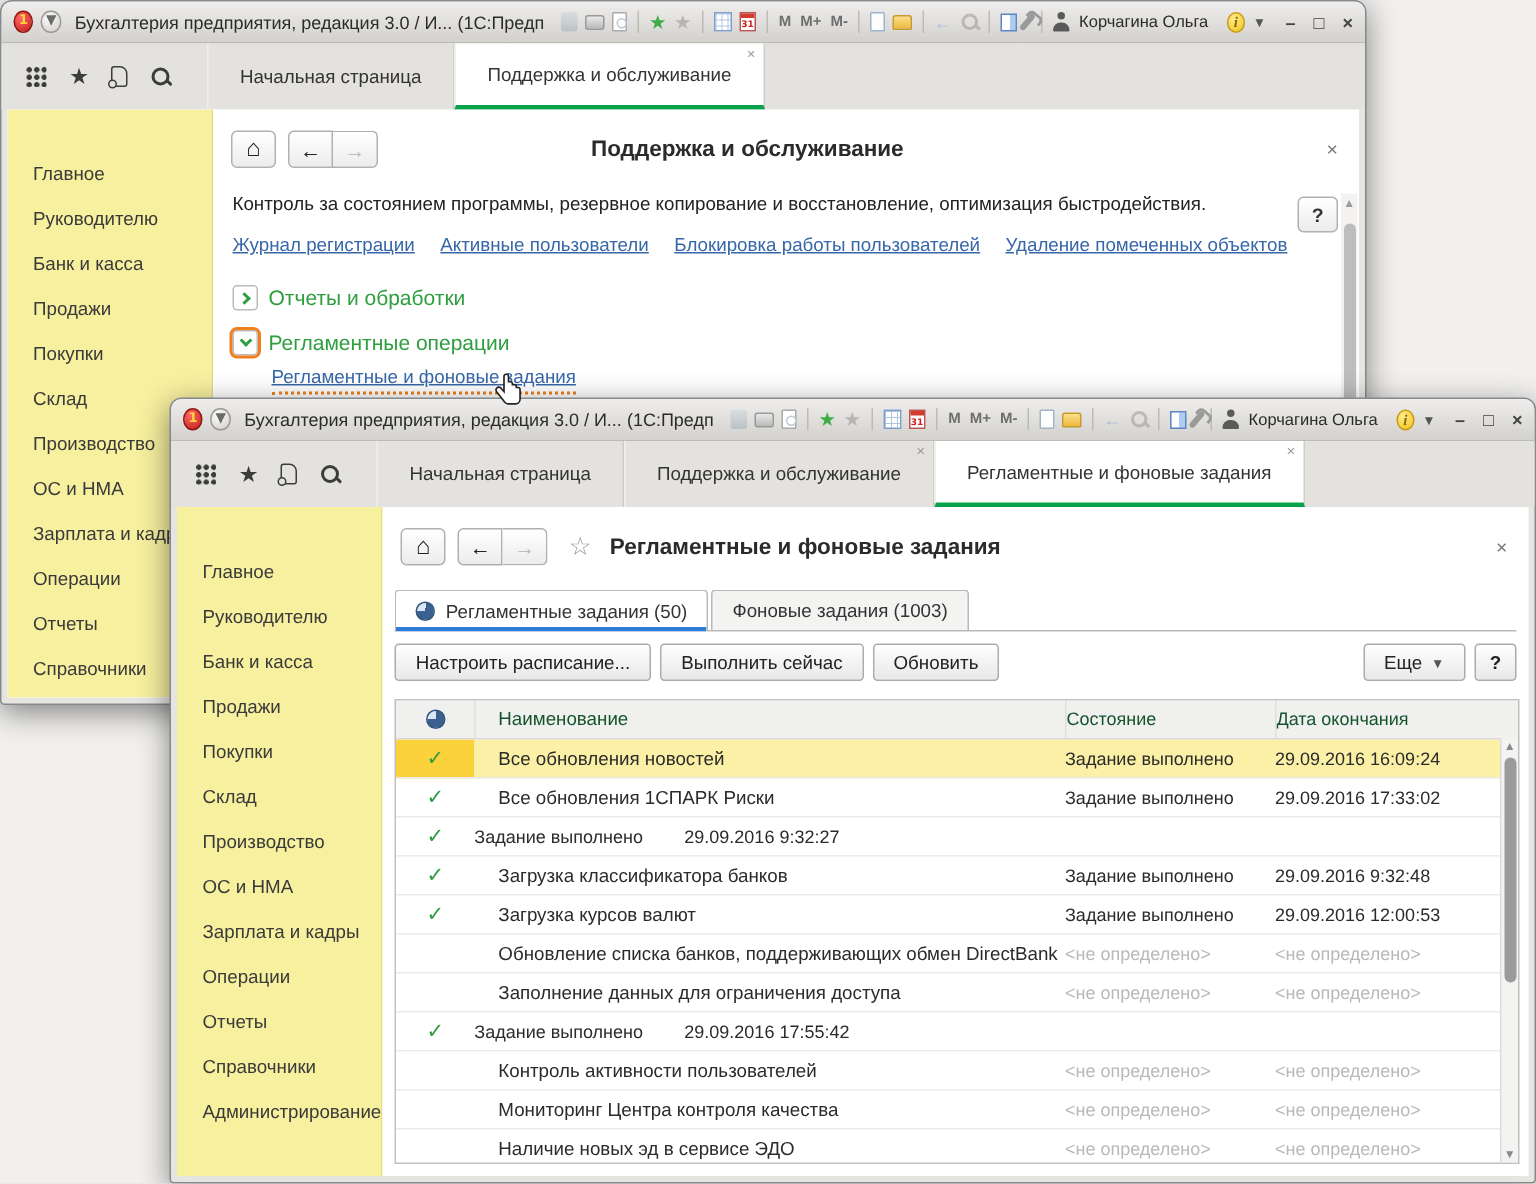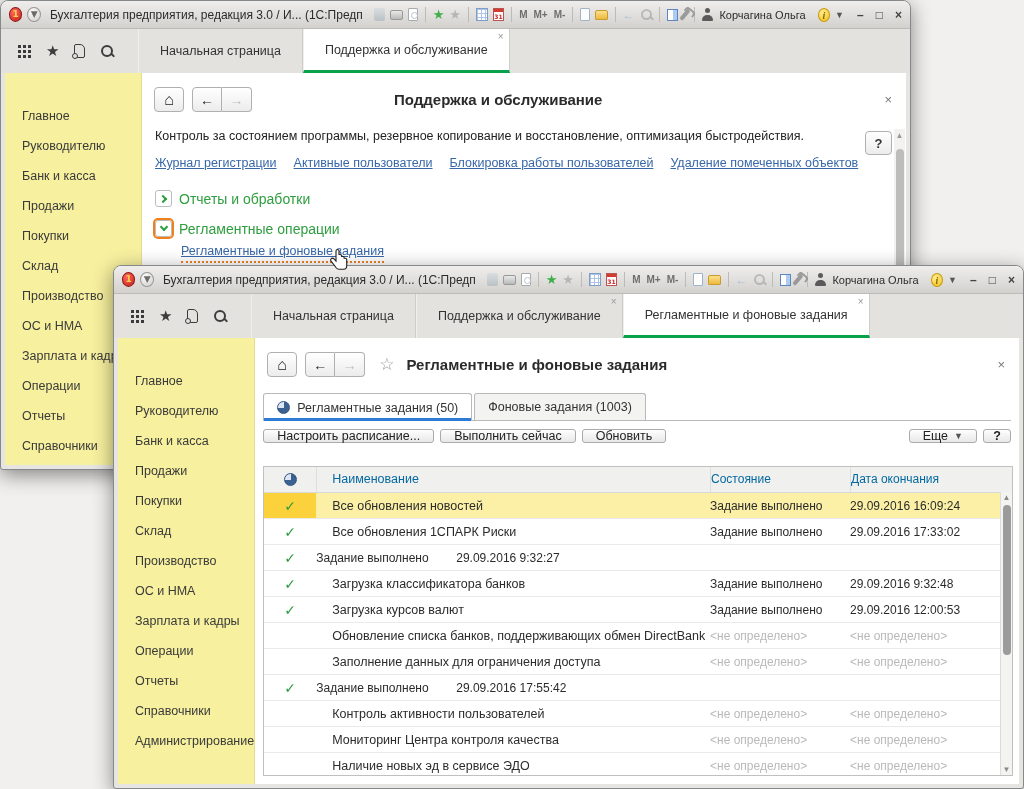--- a/index.html
+++ b/index.html
@@ -90,21 +90,21 @@
   .i-fwd::before{content:"→"}
   .i-fav::before{content:"☆";font-size:17px;color:#9a9a9a}
   .page-title{font-size:15px;font-weight:bold;color:#2b2b2b}
   .form-close{position:absolute;top:20px;right:14px;color:#777;font-size:13px;line-height:1}
   .form-close::before{content:"×"}
 
   
   .desc{margin:17px 40px 0 13px;font-size:12.5px;color:#222}
   .links{display:flex;gap:17px;margin:13px 13px 0;font-size:12.5px}
   .link{color:#3767a8;text-decoration:underline}
-  .section{display:flex;align-items:center;gap:7px;margin:20px 0 0 13px}
+  .section{display:flex;gap:7px;margin:20px 0 0 13px}
   .sec-box{width:17px;height:17px;border:1px solid #bcbcbc;border-radius:3px;background:#fff;
            display:flex;align-items:center;justify-content:center}
   .sec-box.hl{outline:2px solid #f07f1d}
   .chev{width:6px;height:6px;border-right:2px solid #2e9e3f;border-bottom:2px solid #2e9e3f}
   .chev.right{transform:rotate(-45deg);margin-left:-2px}
   .chev.down{transform:rotate(45deg);margin-top:-3px}
   .sec-label{color:#2e9e3f;font-size:14px}
   .sublink{display:inline-block;margin:7px 0 0 39px;font-size:12.5px;color:#3767a8;
            text-decoration:underline;padding-bottom:3px;border-bottom:2px dotted #f07f1d}
   .help-btn{position:absolute;width:27px;height:24px;border:1px solid #b0b0b0;border-radius:4px;
@@ -116,29 +116,29 @@
   .scrolltrack .thumb{position:absolute;top:20px;left:1.5px;width:8px;height:290px;background:#bdbdbd;border-radius:4px}
 
   
   .view-tabs{display:flex;align-items:flex-end;margin:16px 8px 0;border-bottom:1px solid #b9b9b9;padding-left:0}
   .vtab{display:flex;align-items:center;gap:7px;height:27px;padding:0 13px;font-size:12.5px;color:#333;
         border:1px solid #b9b9b9;border-bottom:none;border-radius:3px 3px 0 0;background:#f3f3f2;margin-right:2px}
   .vtab.active{background:#fff;box-shadow:inset 0 -3px 0 #2e7cd6;margin-bottom:-1px;height:28px}
   .clock-icon{width:13px;height:13px;border-radius:50%;border:1px solid #30567f;
               background:conic-gradient(from 270deg,#dde7f3 0 95deg,#3c6191 95deg 360deg)}
   .toolbar{display:flex;align-items:center;gap:6px;margin:8px 8px 0}
-  .btn{height:14px;padding:0 13px;border:1px solid #ababab;border-radius:3px;background:linear-gradient(#fefefe,#e8e8e8);
+  .btn{height:25px;padding:0 13px;border:1px solid #ababab;border-radius:3px;background:linear-gradient(#fefefe,#e8e8e8);
        display:flex;align-items:center;font-size:12.5px;color:#222}
   .btn .i-down{margin-left:6px}
   .btn.help{padding:0;width:28px;justify-content:center;font-weight:bold}
   .tb-spacer{flex:1}
   .jobs-table{position:absolute;left:8px;right:6px;top:128px;bottom:8px;border:1px solid #c0c0c0;
               display:flex;flex-direction:column;overflow:hidden}
   .thead{flex:0 0 25px;display:flex;align-items:center;background:#f0f0ef;border-bottom:1px solid #d8d8d8;
-         font-size:12.5px;color:#0369a1}
+         font-size:12.5px;color:#14532d}
   .c-check{flex:0 0 52px;display:flex;justify-content:center;align-items:center}
   .c-name{flex:1;padding-left:16px;overflow:hidden}
   .c-status{flex:0 0 140px;overflow:hidden}
   .c-date{flex:0 0 162px;overflow:hidden}
   .thead .c-name,.thead .c-status,.thead .c-date{border-left:1px solid #dedede;height:25px;line-height:25px}
   .thead .c-name{padding-left:15px}
   .trows{flex:1;overflow:hidden}
   .trow{height:26px;display:flex;align-items:center;border-bottom:1px solid #eaeaea;font-size:12.5px;color:#2b2b2b}
   .trow .c-check{align-self:stretch}
   .trow.done .c-check::before{content:"✓";color:#2c9b3f;font-weight:bold;font-size:14px}

